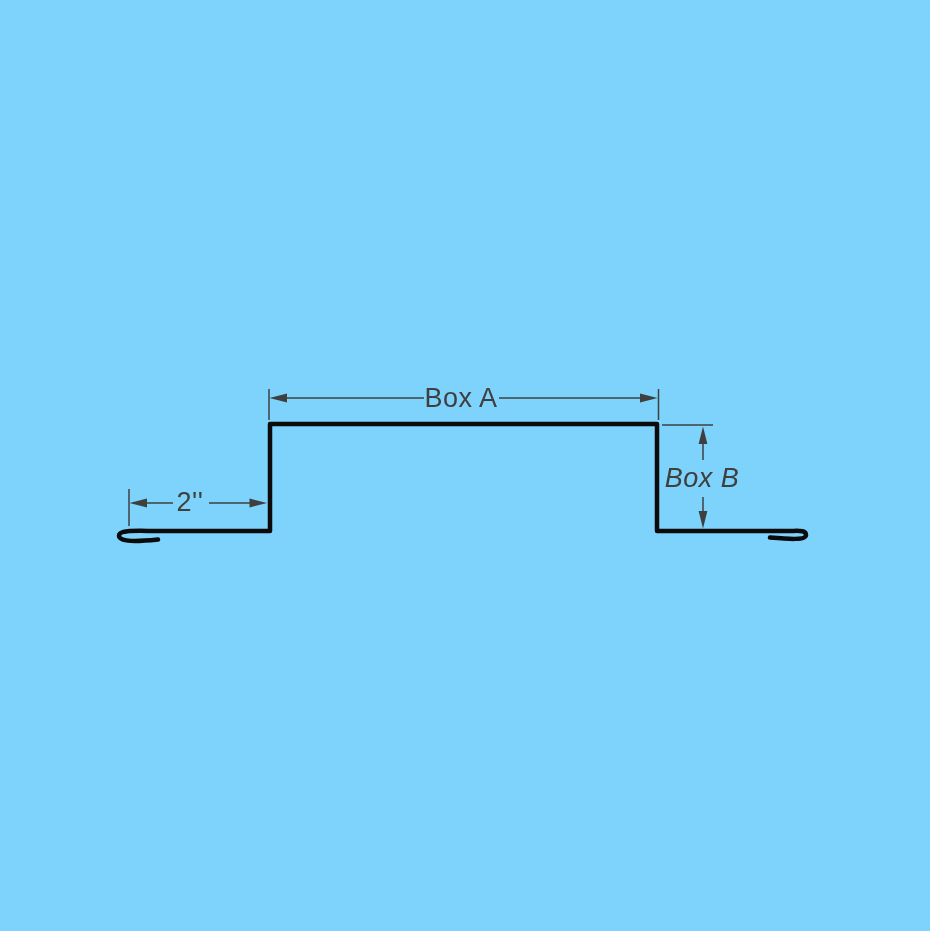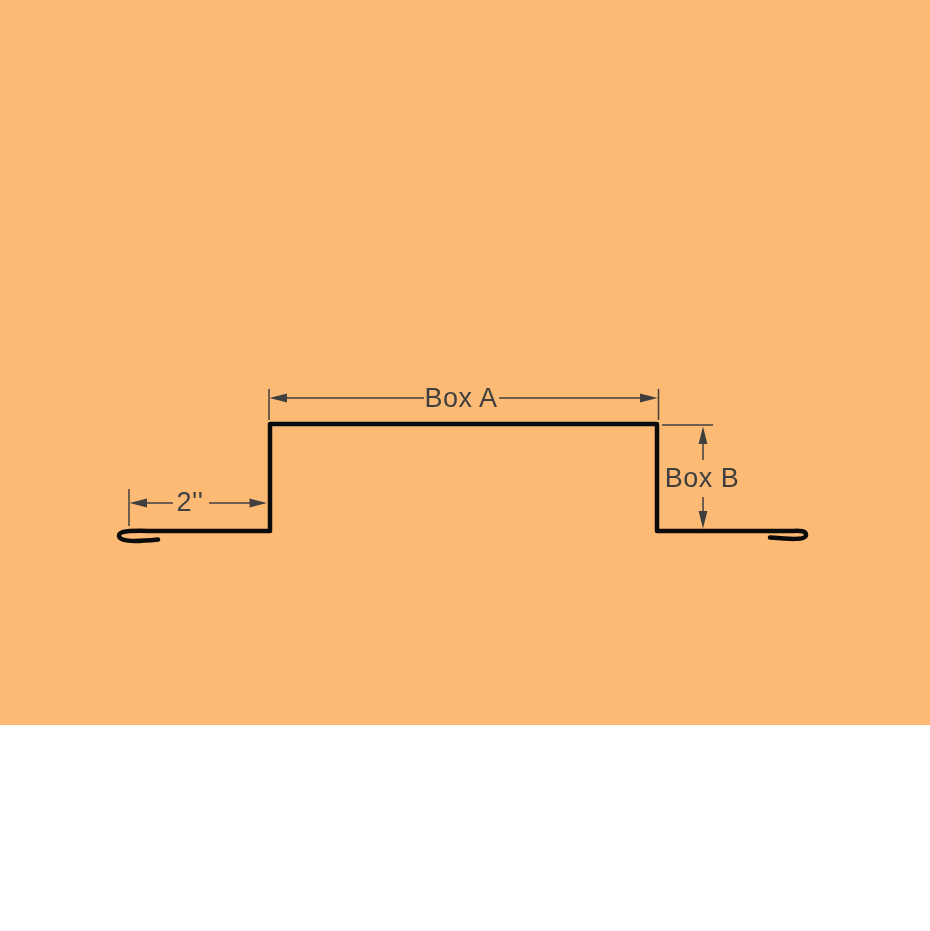--- a/index.html
+++ b/index.html
@@ -3,22 +3,22 @@
 <meta charset="utf-8">
 <style>
   html, body {
     margin: 0;
     padding: 0;
     background: #ffffff;
   }
   .canvas {
     position: relative;
     width: 930px;
-    height: 725px;
-    background: #fdba74;
+    height: 931px;
+    background: #7dd3fc;
     overflow: hidden;
     font-family: "Liberation Sans", sans-serif;
   }
   .drawing-svg {
     position: absolute;
     left: 0;
     top: 0;
     width: 930px;
     height: 931px;
     display: block;
@@ -88,17 +88,17 @@
       <line class="dim-line" x1="662" y1="425" x2="713" y2="425" stroke="#3f3f3f"></line>
       <line class="dim-line" x1="703" y1="443" x2="703" y2="460" stroke="#3f3f3f"></line>
       <line class="dim-line" x1="703" y1="497" x2="703" y2="513" stroke="#3f3f3f"></line>
       <polygon class="dim-arrow" points="703,426.5 698.6,444 707.4,444" fill="#3f3f3f"></polygon>
       <polygon class="dim-arrow" points="703,528.5 698.6,511 707.4,511" fill="#3f3f3f"></polygon>
     </g>
   </svg>
 
   <div class="dim-label" style="left:461px; top:398px;">Box A</div>
 
-  <div class="dim-label" style="left:702px; top:478px;">Box B</div>
+  <div class="dim-label" style="left:702px; top:478px;font-style:italic;">Box B</div>
 
   <div class="dim-label" style="left:190px; top:502px;">2''</div>
 
 </div>
 
 </body></html>

